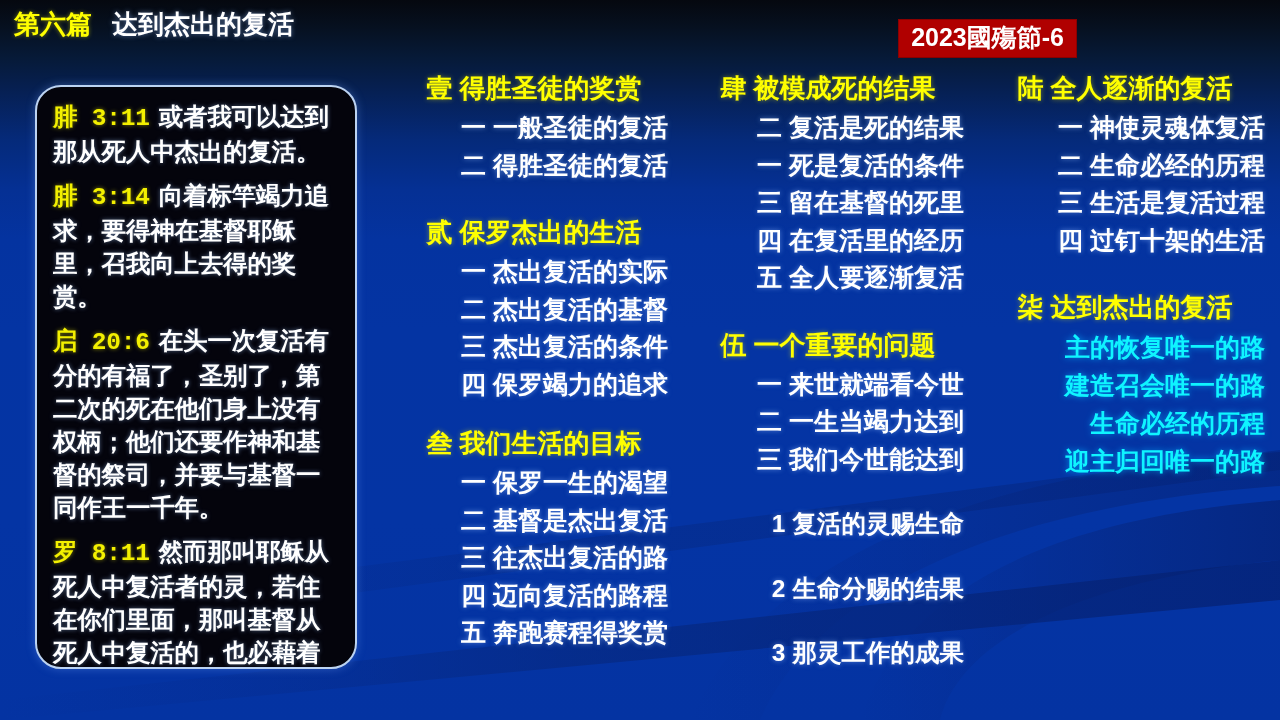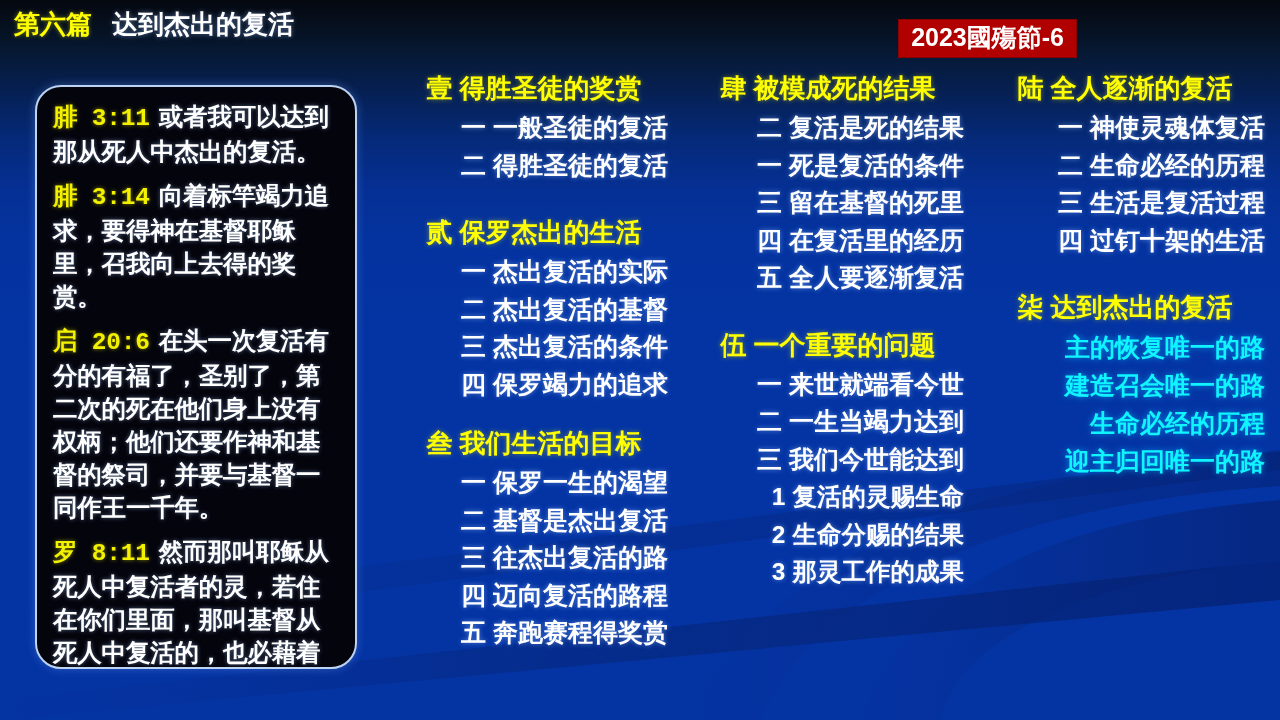--- a/index.html
+++ b/index.html
@@ -81,21 +81,21 @@
   }
   .sec-head .lbl{margin-right:7px;}
   .item{
     color:#ffffff;font-size:25px;font-weight:bold;
     white-space:nowrap;line-height:37.5px;
     text-shadow:0 0 5px rgba(140,185,255,.6);
     text-align:right;
     letter-spacing:0px;
   }
   .item .marker{margin-right:7px;}
-  .item.sub{font-size:24.5px;}
+  .item.sub{font-size:24.5px;margin-top:27px;}
   .item.cyan{
     color:#0ff4ff;
     text-shadow:0 0 6px rgba(0,170,255,.8);
     font-size:25px;line-height:38px;
   }
   .gap-sm{height:22px;}
   .gap-md{height:30px;}
 </style>
 </head>
 <body>

